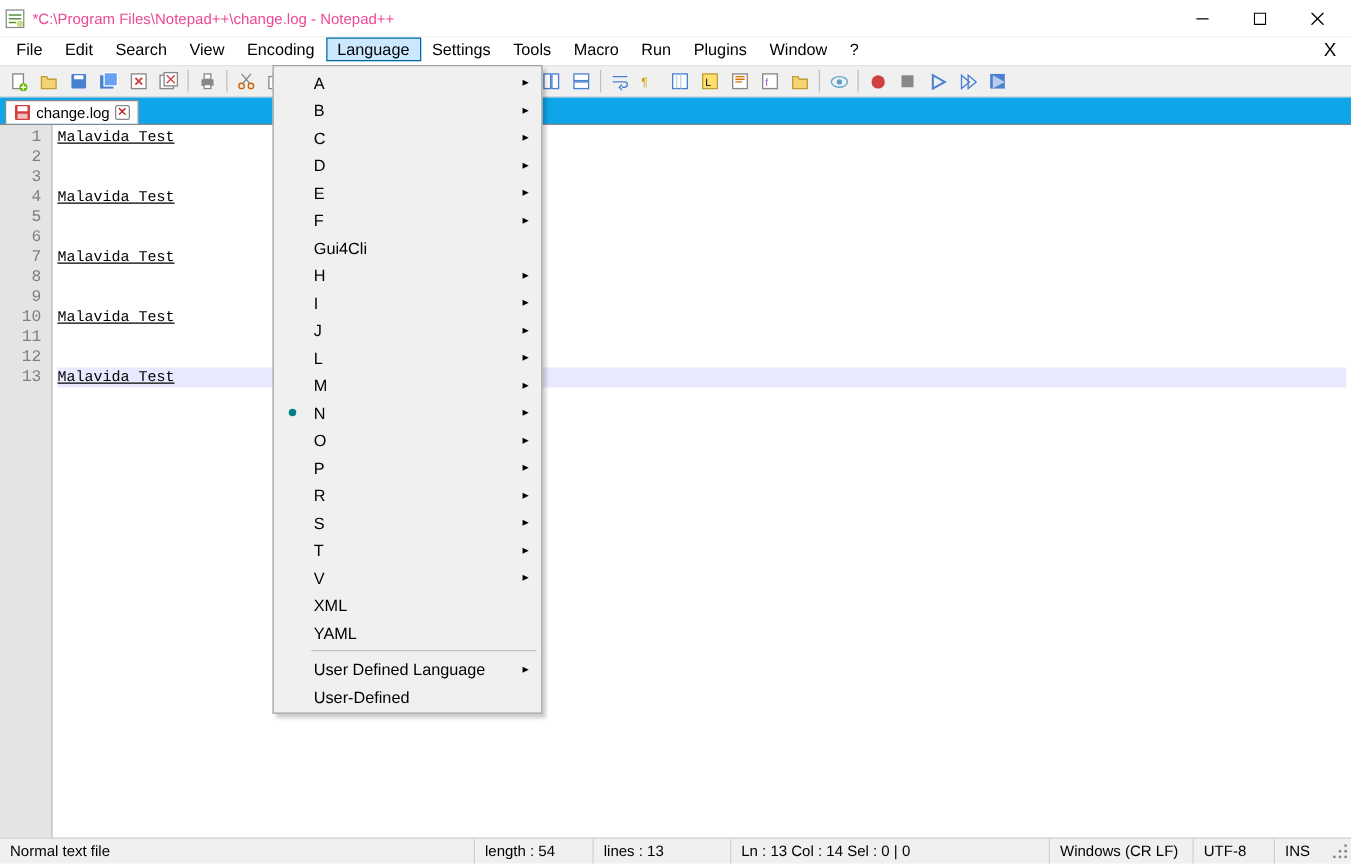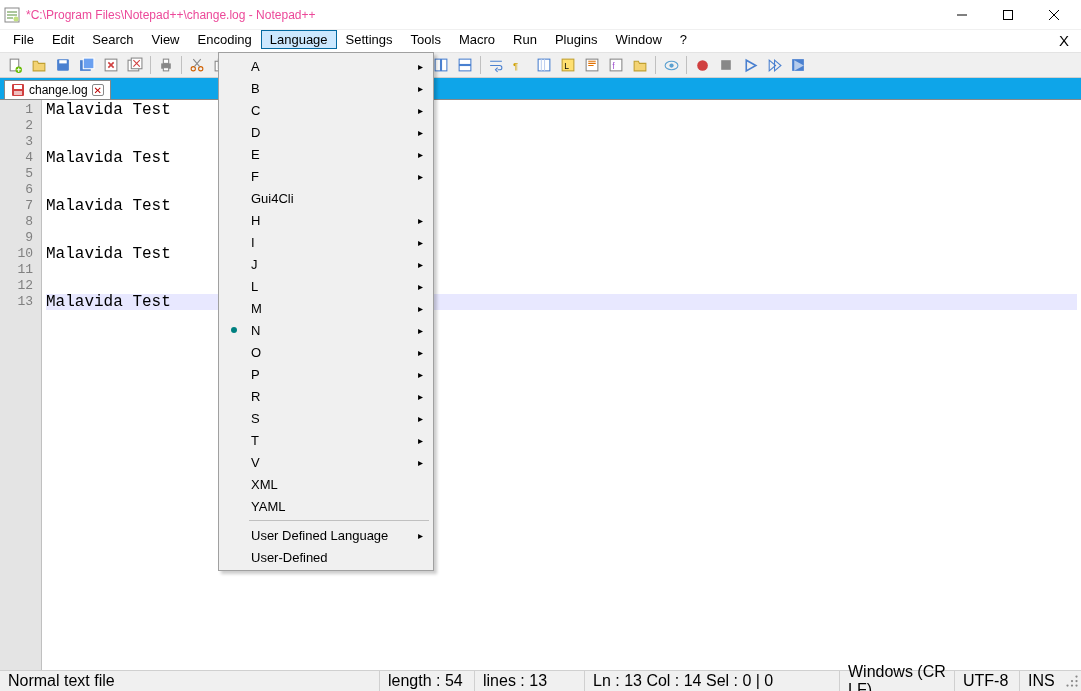--- a/index.html
+++ b/index.html
@@ -21,31 +21,31 @@
 .tsep { width:1px; height:18px; background:#c0c0c0; margin:0 2px; }
 
 .tabbar { height:22px; display:flex; align-items:center; background:#0ea5e9; padding:0 4px; border-bottom:1px solid #888; }
 .tab { display:flex; align-items:center; gap:4px; padding:2px 6px; background:#fff; border:1px solid #888; border-bottom:none; font-size:12px; position:relative; top:1px; }
 .tab .tab-icon { width:14px; height:14px; }
 .tab .close-x { width:12px; height:12px; display:flex; align-items:center; justify-content:center; font-size:10px; border:1px solid #888; border-radius:2px; color:#b00; }
 
 .editor { display:flex; height:570px; background:#fff; position:relative; }
 .gutter { width:42px; background:#e4e4e4; border-right:1px solid #c0c0c0; padding-top:2px; }
 .gutter .ln { font-family:"Courier New",monospace; font-size:13px; color:#808080; text-align:right; padding:0 8px; line-height:16px; height:16px; }
-.code { flex:1; padding:2px 4px; font-family:"Courier New",monospace; font-size:16px; line-height:16px; position:relative; }
+.code { flex:1; padding:2px 4px; font-family:"Courier New",monospace; font-size:12px; line-height:16px; position:relative;text-decoration:underline; }
 .code .line { height:16px; white-space:pre; }
 .code .line.cur { background:#e8e8ff; }
 
 .dropdown { position:absolute; left:218px; top:52px; width:216px; background:#f0f0f0; border:1px solid #a0a0a0; box-shadow:3px 3px 3px rgba(0,0,0,0.2); z-index:100; padding:2px; }
 .dropdown .ditem { display:flex; align-items:center; height:22px; padding:0 22px 0 30px; font-size:13px; position:relative; cursor:default; }
 .dropdown .ditem .arrow { position:absolute; right:8px; font-size:10px; color:#000; }
 .dropdown .ditem .bullet { position:absolute; left:10px; width:6px; height:6px; background:teal; border-radius:50%; }
 .dropdown .dsep { height:1px; background:#c0c0c0; margin:3px 2px 3px 28px; }
 
-.statusbar { position:absolute; bottom:0; left:0; right:0; height:21px; background:#f0f0f0; border-top:1px solid #d0d0d0; display:flex; align-items:center; font-size:16px; }
+.statusbar { position:absolute; bottom:0; left:0; right:0; height:21px; background:#f0f0f0; border-top:1px solid #d0d0d0; display:flex; align-items:center; font-size:12px; }
 .statusbar .cell { padding:0 8px; border-right:1px solid #d0d0d0; height:100%; display:flex; align-items:center; }
 .statusbar .grip { margin-left:auto; width:18px; height:18px; }
 </style>
 </head>
 <body>
 
 <div class="titlebar">
   <svg class="app-icon" viewBox="0 0 16 16">
       <rect x="1" y="1" width="14" height="14" fill="#fff" stroke="#888"></rect>
       <path d="M3 5h10M3 8h10M3 11h6" stroke="#5a8f3a" stroke-width="1.2"></path>

